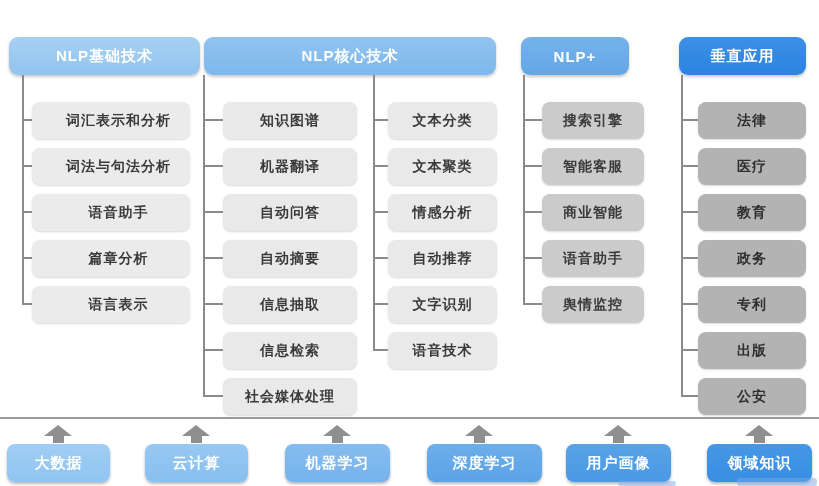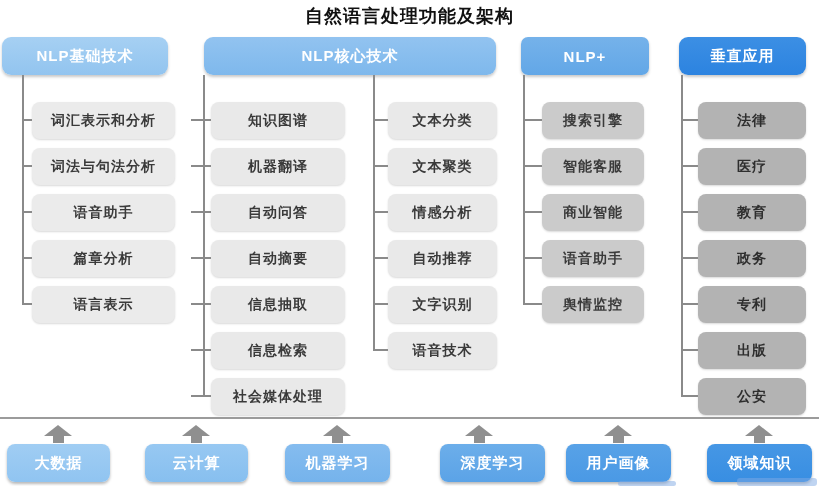--- a/index.html
+++ b/index.html
@@ -11,45 +11,45 @@
     position:absolute;top:4px;left:0;width:819px;text-align:center;
     font-size:18px;font-weight:700;color:#111;letter-spacing:1px;margin:0;
   }
   
   .hdr{
     position:absolute;top:37px;height:38px;border-radius:9px;
     color:#fff;font-weight:700;font-size:15px;letter-spacing:1px;
     display:flex;align-items:center;justify-content:center;
     box-shadow:0 2px 3px rgba(0,0,0,.22);
   }
-  .hdr1{left:2px;width:166px;background:linear-gradient(180deg,#a6d0f3,#92c4ef);}
+  .hdr1{left:9px;width:191px;background:linear-gradient(180deg,#a6d0f3,#92c4ef);}
   .hdr2{left:204px;width:292px;background:linear-gradient(180deg,#92c3f0,#7eb8ec);}
-  .hdr3{left:521px;width:128px;background:linear-gradient(180deg,#75b2ea,#62a7e7);border-radius:7px;}
+  .hdr3{left:521px;width:108px;background:linear-gradient(180deg,#75b2ea,#62a7e7);}
   .hdr4{left:679px;width:127px;background:linear-gradient(180deg,#3c8fe4,#2c83e0);}
   
   .vline{position:absolute;width:2px;background:#8a8a8a;}
   .v1{left:22px;top:75px;height:229px;}
   .v2a{left:203px;top:75px;height:321px;}
   .v2b{left:373px;top:75px;height:275px;}
   .v3{left:523px;top:75px;height:229px;}
   .v4{left:681px;top:75px;height:321px;}
   
   .box{
     position:absolute;height:37px;border-radius:8px;
     display:flex;align-items:center;justify-content:center;
     font-size:14px;font-weight:600;color:#3a3a3a;letter-spacing:1px;
     box-shadow:0 1px 2px rgba(0,0,0,.15);
   }
   .box::before{content:"";position:absolute;top:17px;height:2px;background:#8a8a8a;}
   .g1{background:#ebebeb;}
   .g2{background:#e9e9e9;}
   .g3{background:#cbcbcb;}
   .g4{background:#b3b3b3;color:#2e2e2e;}
-  .c1{left:32px;width:143px;}  .c1::before{left:-10px;width:10px;}
-  .c2a{left:211px;width:134px;}.c2a::before{left:-20px;width:20px;}
+  .c1{left:32px;width:143px;padding-left:15px;}  .c1::before{left:-10px;width:10px;}
+  .c2a{left:223px;width:134px;}.c2a::before{left:-20px;width:20px;}
   .c2b{left:388px;width:109px;}.c2b::before{left:-15px;width:15px;}
   .c3{left:542px;width:102px;} .c3::before{left:-19px;width:19px;}
   .c4{left:698px;width:108px;} .c4::before{left:-17px;width:17px;}
   .r0{top:102px;}.r1{top:148px;}.r2{top:194px;}.r3{top:240px;}
   .r4{top:286px;}.r5{top:332px;}.r6{top:378px;}
   
   .baseline{position:absolute;left:0;top:417px;width:819px;height:2px;background:#9b9b9b;}
   .arrow{position:absolute;top:425px;width:28px;height:18px;}
   .arrow .head{width:0;height:0;margin:0 auto;
     border-left:14px solid transparent;border-right:14px solid transparent;
@@ -58,34 +58,33 @@
   .a1{left:44px;}.a2{left:182px;}.a3{left:323px;}.a4{left:465px;}.a5{left:604px;}.a6{left:745px;}
   .fbox{
     position:absolute;top:444px;height:38px;border-radius:8px;
     color:#fff;font-weight:700;font-size:15px;letter-spacing:1px;
     display:flex;align-items:center;justify-content:center;
     box-shadow:0 2px 3px rgba(0,0,0,.28);
   }
   .f1{left:7px;width:103px;background:linear-gradient(180deg,#a0cdf3,#90c4f1);}
   .f2{left:145px;width:103px;background:linear-gradient(180deg,#97c8f2,#87bfef);}
   .f3{left:285px;width:105px;background:linear-gradient(180deg,#85bcef,#75b3ec);}
-  .f4{left:440px;width:105px;background:linear-gradient(180deg,#6caeea,#5ba3e7);}
+  .f4{left:427px;width:115px;background:linear-gradient(180deg,#6caeea,#5ba3e7);}
   .f5{left:566px;width:105px;background:linear-gradient(180deg,#58a2e7,#4a99e5);}
   .f6{left:707px;width:105px;background:linear-gradient(180deg,#4697e5,#388ee2);}
   
   .wm{position:absolute;background:rgba(128,170,228,.5);border-radius:3px;}
   .wm1{left:618px;top:481px;width:58px;height:5px;}
   .wm2{left:737px;top:478px;width:80px;height:8px;}
 </style>
 </head>
 <body>
 
 <div class="canvas">
 
-  <h1 class="title">自然语言处理功能及架构</h1>
 
   <div class="hdr hdr1">NLP基础技术</div>
   <div class="hdr hdr2">NLP核心技术</div>
   <div class="hdr hdr3">NLP+</div>
   <div class="hdr hdr4">垂直应用</div>
 
   <div class="vline v1"></div>
   <div class="vline v2a"></div>
   <div class="vline v2b"></div>
   <div class="vline v3"></div>

